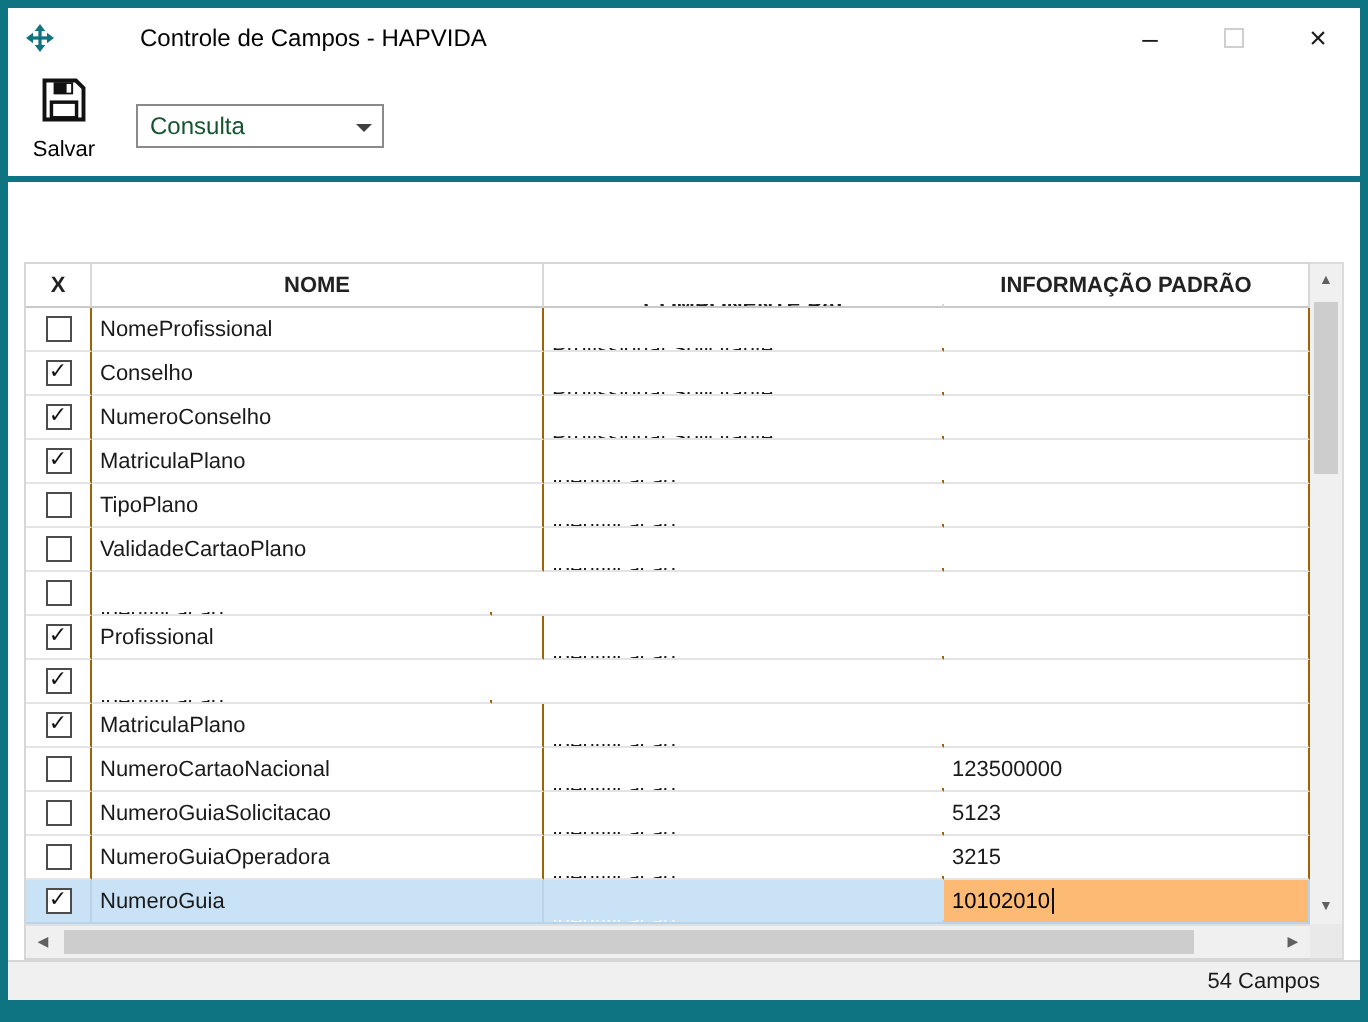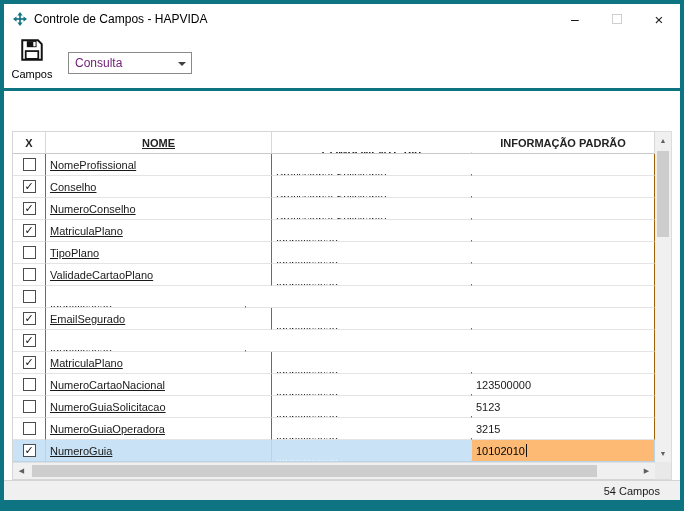--- a/index.html
+++ b/index.html
@@ -9,52 +9,52 @@
   .window {
     width: 684px; height: 511px;
     border: 4px solid var(--accent, #0f7482);
     border-bottom-width: 11px;
     background: #fff;
     display: flex; flex-direction: column;
     overflow: hidden;
   }
 
   
-  .titlebar { height: 30px; flex: 0 0 auto; display: flex; align-items: center; padding-left: 8px; background: #fff; }
+  .titlebar { height: 30px; flex: 0 0 auto; display: flex; align-items: center; padding-left: 8px; background: #fff; gap: 36px; }
   .app-icon { width: 16px; height: 16px; display: flex; align-items: center; justify-content: center; }
   .title { font-size: 12px; color: #000; margin-left: 6px; flex: 1; white-space: nowrap; }
   .winbtns { display: flex; height: 100%; }
   .winbtn { width: 42px; height: 100%; display: flex; align-items: center; justify-content: center; font-size: 14px; color: #1a1a1a; }
   .winbtn.max { color: #c8c8c8; }
   .maxbox { width: 10px; height: 10px; border: 1px solid #cfcfcf; }
   .winbtn.close { font-size: 15px; }
 
   
   .toolbar { height: 54px; flex: 0 0 auto; display: flex; align-items: flex-start; padding: 3px 8px 0; background: #fff; }
   .savebtn { width: 40px; display: flex; flex-direction: column; align-items: center; cursor: default; }
   .savebtn .lbl { font-size: 11px; color: #000; margin-top: 1px; }
   .combo { margin-left: 16px; margin-top: 15px; width: 124px; height: 22px; border: 1px solid #8a8a8a; background: #fff; display: flex; align-items: center; }
-  .combo .val { flex: 1; font-size: 12px; color: #701a75; padding-left: 6px; white-space: nowrap; }
+  .combo .val { flex: 1; font-size: 12px; color: #14532d; padding-left: 6px; white-space: nowrap; }
   .combo .arrow { width: 18px; height: 100%; display: flex; align-items: center; justify-content: center; }
   .combo .arrow::after { content: ""; border: 4px solid transparent; border-top-color: #404040; margin-top: 5px; }
 
   .sep { height: 3px; flex: 0 0 auto; background: var(--accent, #0f7482); }
 
   
   .content { flex: 1; background: #fff; padding: 40px 8px 0; overflow: hidden; }
   .grid-area { display: flex; align-items: stretch; }
   .grid-left { width: 644px; border: 1px solid #d6d6d6; border-right: none; background: #fff; }
 
   .thead { display: flex; height: 22px; font-size: 11px; font-weight: bold; color: #222; background: #fff; }
   .thead .cell { display: flex; align-items: center; justify-content: center; border-right: 1px solid #d8d8d8; border-bottom: 1px solid #c9c9c9; overflow: hidden; white-space: nowrap; }
 
   .trow { display: flex; height: 22px; background: #fff; }
   .trow .cell { font-size: 11px; color: #1a1a1a; display: flex; align-items: center; padding: 0 4px; border-right: 1px solid #a16207; border-bottom: 1px solid #e4e4e4; overflow: hidden; white-space: nowrap; }
   .c0 { width: 33px; flex: 0 0 auto; justify-content: center; padding: 0 !important; }
-  .c1 { width: 226px; flex: 0 0 auto; text-decoration: underline; }
+  .c1 { width: 226px; flex: 0 0 auto; }
   .c2 { width: 200px; flex: 0 0 auto; margin-top: 20px; }
   .c3 { width: 183px; flex: 1; }
   .pai { color: #8c8c8c; }
 
   .trow.sel { background: var(--selection, #c9e2f5); }
   .trow.sel .pai { color: #f3f7fb; }
   .trow.sel .cell { border-bottom-color: #b9d4e8; border-right-color: #b9d4e8; }
   .trow.sel .c3.edit { background: #fdba74; color: #000; }
 
   .cb { width: 13px; height: 13px; border: 1px solid #4c4c4c; background: #fff; display: flex; align-items: center; justify-content: center; font-size: 11px; line-height: 11px; color: #111; }
@@ -104,21 +104,21 @@
   <div class="toolbar">
     <div class="savebtn">
       <span>
         <svg width="26" height="26" viewBox="0 0 24 24">
           <path d="M3 3 h14.5 L21 6.5 V21 H3 Z" fill="none" stroke="#111" stroke-width="1.8"></path>
           <rect x="7.2" y="3.8" width="9" height="5.6" fill="#111"></rect>
           <rect x="13.2" y="4.6" width="2.1" height="4" fill="#fff"></rect>
           <rect x="6.2" y="13" width="11.6" height="7.2" fill="none" stroke="#111" stroke-width="1.6"></rect>
         </svg>
       </span>
-      <span class="lbl">Campos</span>
+      <span class="lbl">Salvar</span>
     </div>
     <div class="combo">
       <span class="val">Consulta</span>
       <span class="arrow"></span>
     </div>
   </div>
 
   <div class="sep"></div>
 
   <div class="content">
@@ -197,21 +197,21 @@
               </div>
               <div class="cell c2 pai">Identificacao</div>
               <div class="cell c3">
                 <span></span>
               </div>
             </div>
             <div class="trow">
               <div class="cell c0">
                 <span class="cb">✓</span>
               </div>
-              <div class="cell c1">EmailSegurado</div>
+              <div class="cell c1">Profissional</div>
               <div class="cell c2 pai">Identificacao</div>
               <div class="cell c3">
                 <span></span>
               </div>
             </div>
             <div class="trow">
               <div class="cell c0">
                 <span class="cb">✓</span>
               </div>
               <div class="cell c2 pai">Identificacao</div>

